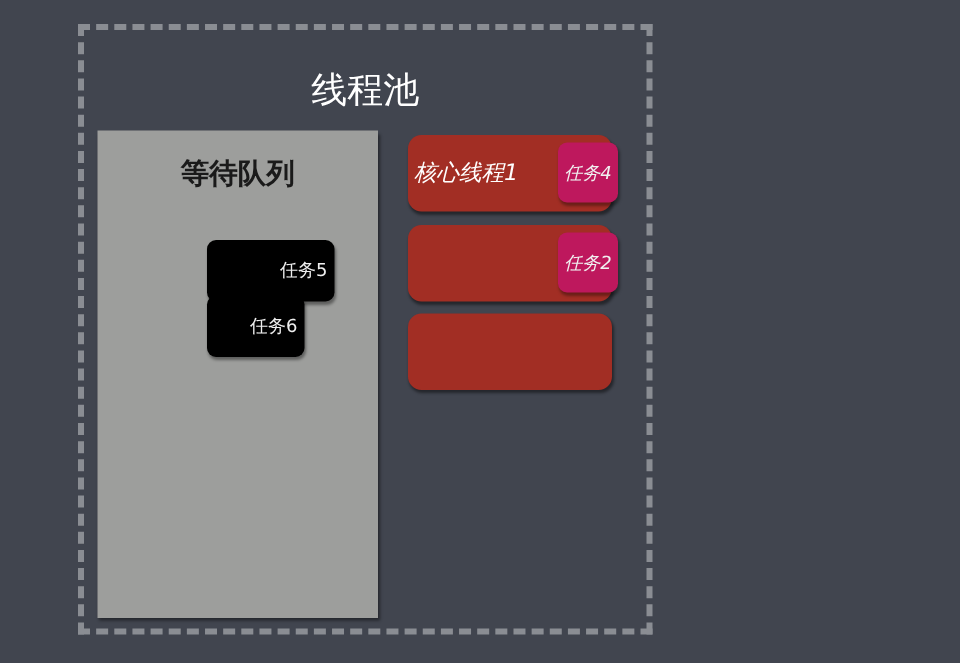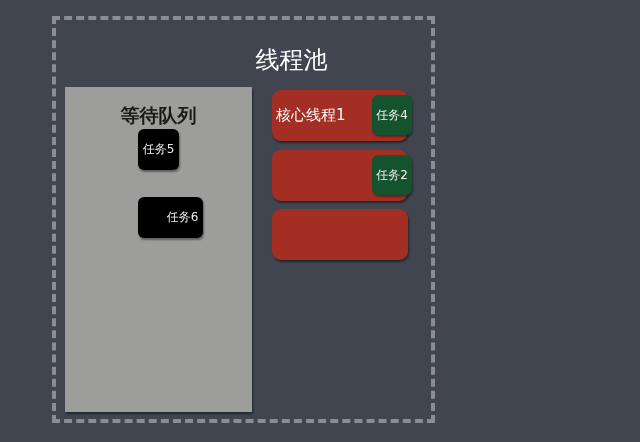--- a/index.html
+++ b/index.html
@@ -8,62 +8,63 @@
     background: #41454f;
     font-family: "DejaVu Sans", "Liberation Sans", sans-serif;
     position: relative;
   }
   .pool {
     position: absolute; left: 52px; top: 16px; width: 383px; height: 407px;
     border: 4px dashed #8a8d93; box-sizing: border-box;
   }
   .pool-title {
     position: absolute; left: 0; width: 100%; top: 24px;
-    text-align: center; color: #ffffff; font-size: 24px; padding-left: 48px;
+    text-align: center; color: #ffffff; font-size: 24px;
   }
   .queue {
     position: absolute; left: 65px; top: 87px; width: 187px; height: 325px;
     background: #9d9e9c; box-shadow: 1px 2px 2px rgba(0,0,0,0.45);
   }
   .queue-title {
     position: absolute; left: 0; width: 100%; top: 16px; text-align: center;
     color: #1a1a1a; font-size: 19px; font-weight: bold;
   }
   .task-black {
     position: absolute; left: 73px; width: 41px; height: 41px;
     background: #000; border-radius: 6px; color: #eee; font-size: 12px;
     display: flex; align-items: center; justify-content: center;
     box-shadow: 1px 2px 2px rgba(0,0,0,0.4);
   }
   .thread {
     position: absolute; left: 272px; width: 136px; height: 51px;
     background: #a22e24; border-radius: 9px;
     box-shadow: 1px 2px 2px rgba(0,0,0,0.45);
+    font-style: italic;
   }
   .thread-label {
     position: absolute; left: 4px; top: 0; height: 100%;
     display: flex; align-items: center; color: #fff; font-size: 15px;
   }
   .task-green {
     position: absolute; left: 100px; top: 5px; width: 40px; height: 40px;
-    background: #14532d; border-radius: 6px; color: #f0f0f0; font-size: 12px;
+    background: #be185d; border-radius: 6px; color: #f0f0f0; font-size: 12px;
     display: flex; align-items: center; justify-content: center;
     box-shadow: 1px 2px 2px rgba(0,0,0,0.35);
   }
 </style>
 </head>
 <body>
 
 <div class="pool">
   <div class="pool-title">线程池</div>
 </div>
 
 <div class="queue">
   <div class="queue-title">等待队列</div>
-  <div class="task-black" style="top:42px;">任务5</div>
+  <div class="task-black" style="top:73px;padding-left:44px;">任务5</div>
   <div class="task-black" style="top:110px;padding-left:24px;">任务6</div>
 </div>
 
 <div class="thread" style="top:90px;">
   <div class="thread-label">核心线程1</div>
   <div class="task-green">任务4</div>
 </div>
 <div class="thread" style="top:150px;">
   <div class="task-green">任务2</div>
 </div>

